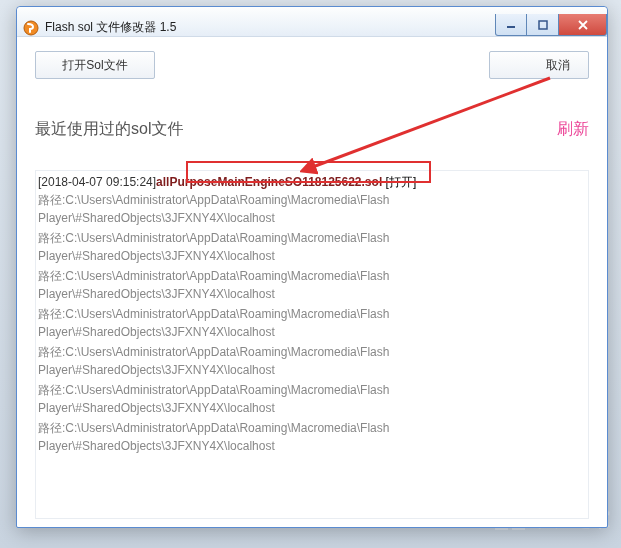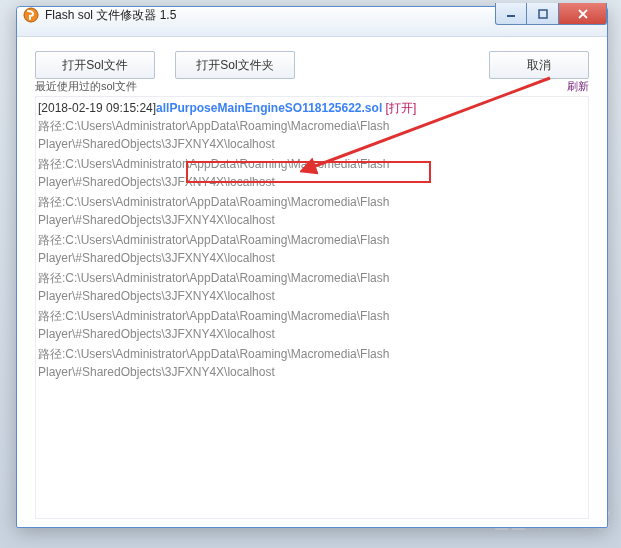--- a/index.html
+++ b/index.html
@@ -6,43 +6,43 @@
   html, body { width: 621px; height: 548px; font-family: "Microsoft YaHei", Arial, sans-serif; font-size: 12px; background:#dfe7ef; overflow:hidden; }
   .bg { position:absolute; inset:0; background:linear-gradient(#dfe7ef,#c9d4e0); }
   .watermark { position:absolute; right:10px; bottom:10px; color:rgba(255,255,255,0.35); font-size:20px; display:flex; align-items:center; gap:4px; pointer-events:none;}
   .watermark .house { font-size:30px; }
   .window {
     position:absolute; left:16px; top:6px; width:592px; height:522px;
     background:#fff; border:1px solid #5a8bd0; border-radius:4px 4px 2px 2px;
     box-shadow:0 4px 20px rgba(0,0,0,0.25);
     display:flex; flex-direction:column;
   }
-  .titlebar { height:30px; background:linear-gradient(#fdfefe,#e6eef7); border-bottom:1px solid #d0dbe8; display:flex; align-items:flex-start; padding:0 0 0 6px; border-radius:4px 4px 0 0;}
+  .titlebar { height:30px; background:linear-gradient(#fdfefe,#e6eef7); border-bottom:1px solid #d0dbe8; display:flex; align-items:flex-end; padding:0 0 0 6px; border-radius:4px 4px 0 0;}
   .titlebar .icon { width:16px; height:16px; margin-right:6px; }
   .titlebar .title { flex:1; color:#222; font-size:12px; }
   .winbtns { display:flex; height:22px; margin-top:-4px;}
   .winbtn { width:32px; height:22px; border:1px solid #5f87b8; border-top:none; display:flex; align-items:center; justify-content:center; background:linear-gradient(#e9f1fb,#cfe0f3); cursor:pointer;}
   .winbtn.min { border-radius:0 0 0 3px;}
   .winbtn.max { border-left:none; }
   .winbtn.close { width:48px; border-left:none; border-radius:0 0 3px 0; background:linear-gradient(#e77d73,#cf4a3f); color:#fff;}
   .winbtn svg { display:block; }
-  .content { flex:1; padding:14px 18px 8px 18px; overflow:hidden; display:flex; flex-direction:column;}
+  .content { flex:1; padding:14px 18px 8px 18px; overflow:hidden; display:flex; flex-direction:column;gap:28px;}
   .toolbar { display:flex; gap:20px; align-items:center;}
   .btn { height:28px; min-width:120px; padding:0 18px; border:1px solid #b7c5d6; background:linear-gradient(#fefefe,#eef2f7); cursor:pointer; color:#333; font-size:12px; border-radius:2px;}
   .spacer { flex:1; }
-  .btn.cancel { min-width:100px;}
-  .list-head { display:flex; justify-content:space-between; align-items:flex-end; font-size:11px;}
+  .btn.cancel { min-width:100px;text-align:right;}
+  .list-head { display:flex; justify-content:space-between; align-items:flex-end; margin-top:12px; font-size:16px;}
   .list-head .label { color:#555;}
-  .list-head .refresh { color:#701a75; cursor:pointer;}
+  .list-head .refresh { color:#ec4899; cursor:pointer;}
   .list { flex:1; margin-top:2px; border:1px solid #e9edf2; overflow:hidden; font-size:12px; line-height:18px; padding:2px 2px; color:#444;}
   .entry { margin-bottom:2px; }
   .entry .line1 { color:#222; }
   .entry .ts { color:#333;}
-  .entry .fname { font-weight:bold; color:#3b82f6;}
-  .entry .open { color:#be185d; cursor:pointer; }
+  .entry .fname { font-weight:bold; color:#7f1d1d;}
+  .entry .open { color:#000000; cursor:pointer; }
   .entry .path { color:#888;}
   .hl { position:absolute; border:2px solid #e03030; pointer-events:none;}
   .arrow { position:absolute; pointer-events:none;}
 </style>
 </head>
 <body>
 
 <div class="bg"></div>
 
 <div class="watermark">
@@ -78,33 +78,32 @@
         <svg width="12" height="10">
             <path d="M2 1 L10 9 M10 1 L2 9" stroke="#fff" stroke-width="1.8"></path>
           </svg>
       </div>
     </div>
   </div>
 
   <div class="content">
     <div class="toolbar">
       <button class="btn">打开Sol文件</button>
-      <button class="btn">打开Sol文件夹</button>
       <span class="spacer"></span>
       <button class="btn cancel">取消</button>
     </div>
 
     <div class="list-head">
       <span class="label">最近使用过的sol文件</span>
       <span class="refresh">刷新</span>
     </div>
 
     <div class="list" id="list">
         <div class="entry">
-          <div class="line1"><span class="ts">[2018-02-19 09:15:24]</span><span class="fname">allPurposeMainEngineSO118125622.sol</span> <span class="open">[打开]</span></div>
+          <div class="line1"><span class="ts">[2018-04-07 09:15:24]</span><span class="fname">allPurposeMainEngineSO118125622.sol</span> <span class="open">[打开]</span></div>
           <div class="path">路径:C:\Users\Administrator\AppData\Roaming\Macromedia\Flash Player\#SharedObjects\3JFXNY4X\localhost</div>
         </div>
         <div class="entry">
           <div class="path">路径:C:\Users\Administrator\AppData\Roaming\Macromedia\Flash Player\#SharedObjects\3JFXNY4X\localhost</div>
         </div>
         <div class="entry">
           <div class="path">路径:C:\Users\Administrator\AppData\Roaming\Macromedia\Flash Player\#SharedObjects\3JFXNY4X\localhost</div>
         </div>
         <div class="entry">
           <div class="path">路径:C:\Users\Administrator\AppData\Roaming\Macromedia\Flash Player\#SharedObjects\3JFXNY4X\localhost</div>

